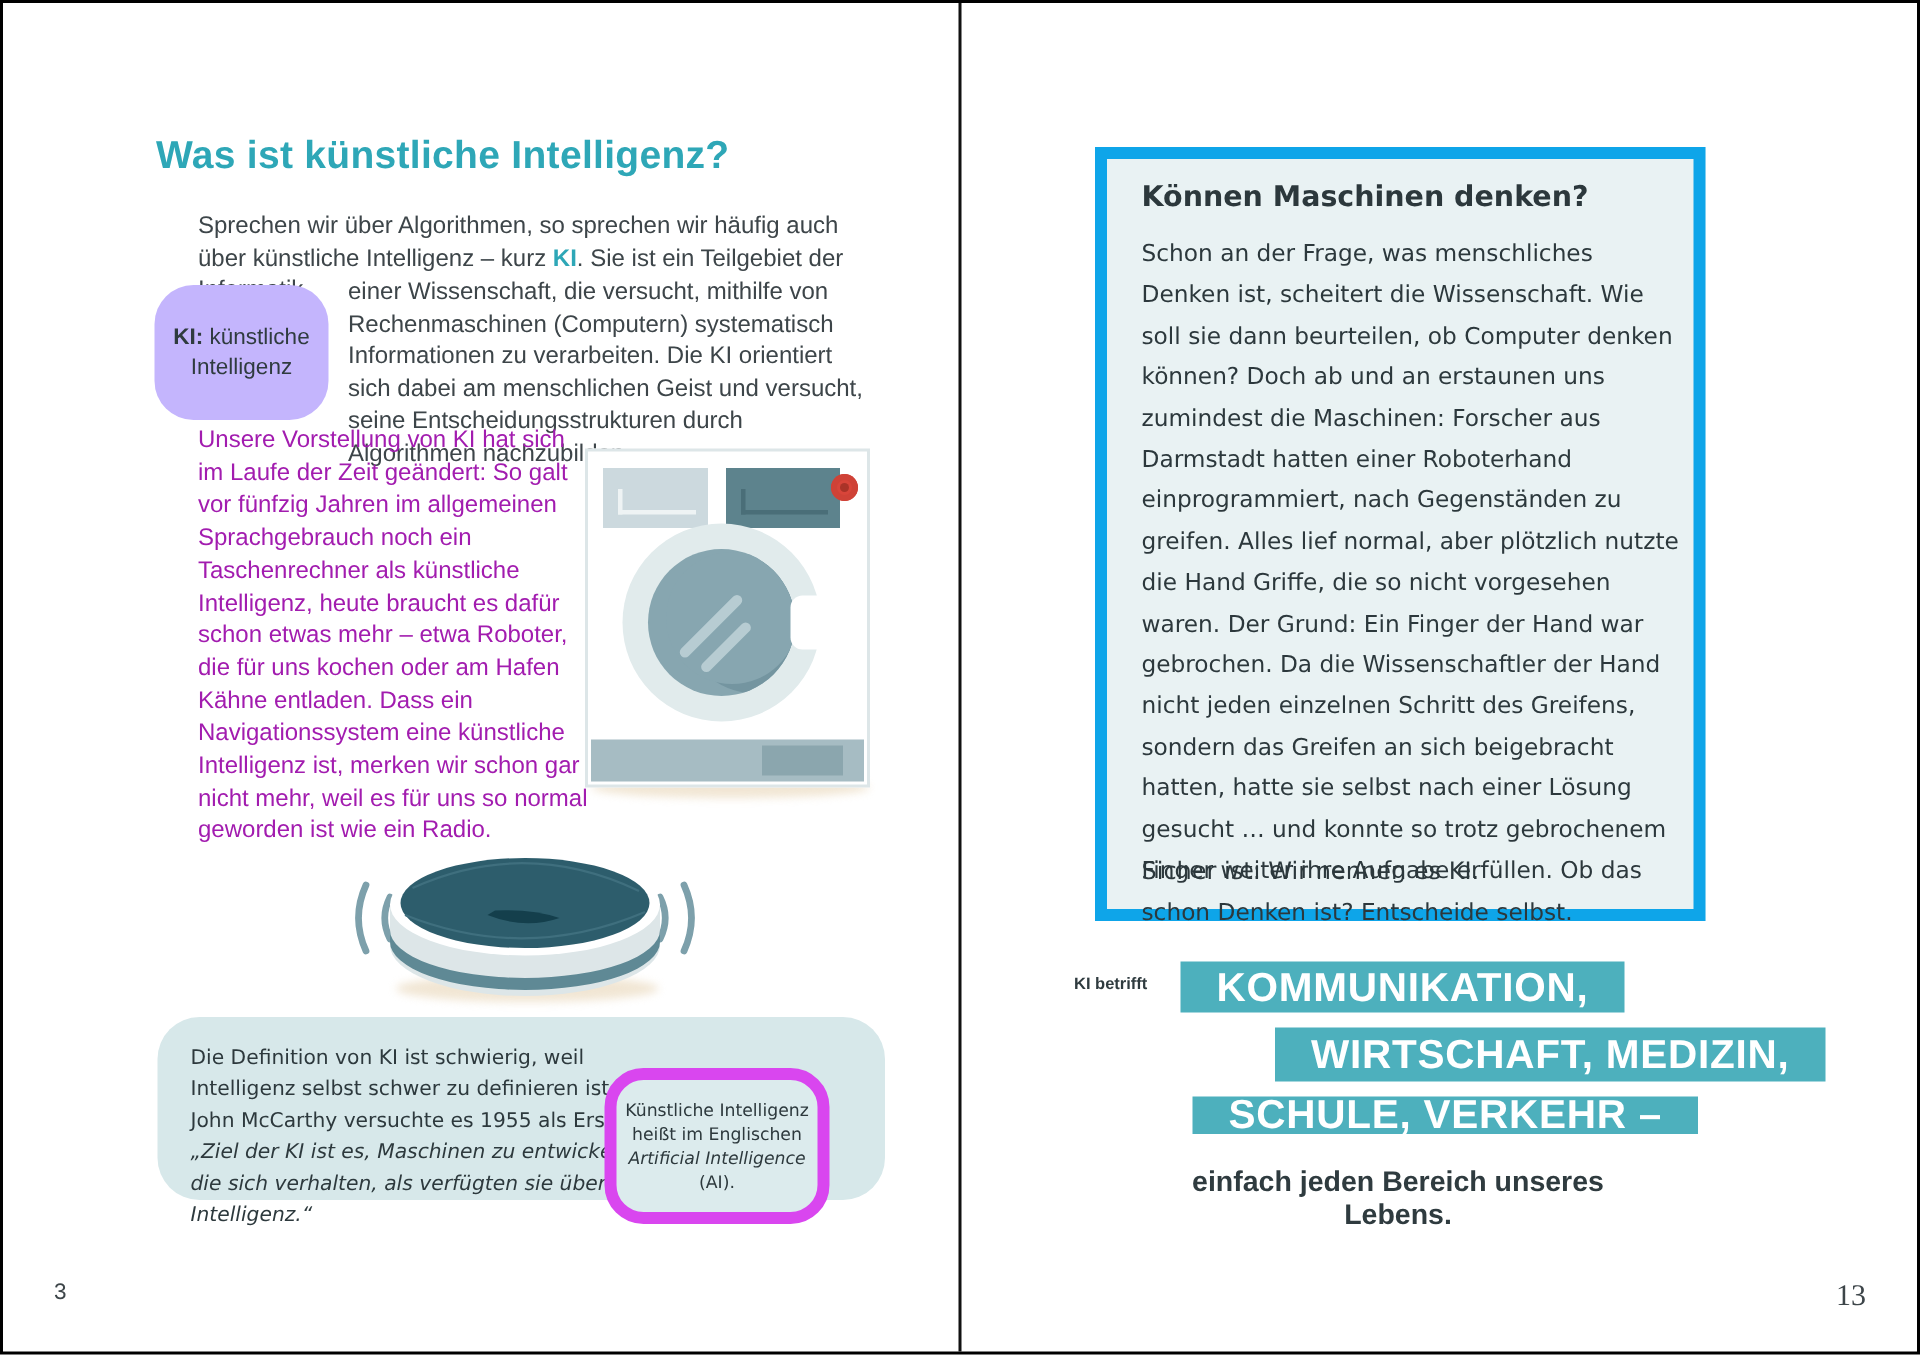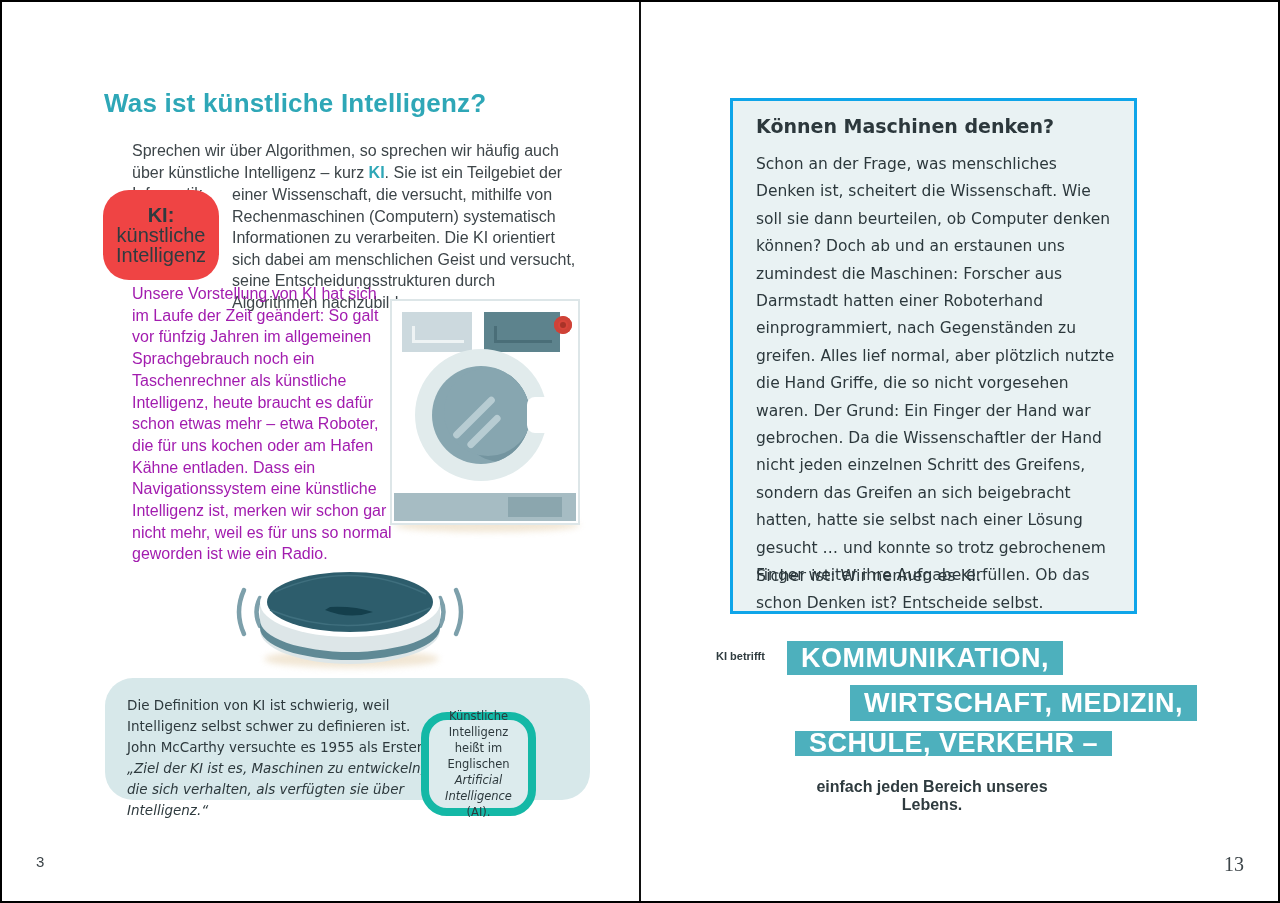--- a/index.html
+++ b/index.html
@@ -22,23 +22,23 @@
     position:absolute;left:130px;top:138px;width:448px;
     font-size:16px;line-height:21.5px;color:#3d4549;
   }
   .ki-inline{color:#2ea7b7;font-weight:bold;}
   .intro-b{
     position:absolute;left:230px;top:182px;width:352px;
     font-size:16px;line-height:21.5px;color:#3d4549;
   }
   .ki-box{
     position:absolute;left:101px;top:188px;width:116px;height:90px;
-    background:#ef4444;border-radius:26px;
+    background:#c4b5fd;border-radius:26px;
     display:flex;align-items:center;justify-content:center;text-align:center;
-    font-size:20px;line-height:20px;color:#2f3b3f;padding:4px;box-sizing:border-box;
+    font-size:15px;line-height:20px;color:#2f3b3f;padding:4px;box-sizing:border-box;
   }
   .history{
     position:absolute;left:130px;top:281px;width:262px;
     font-size:16px;line-height:21.7px;color:#a21caf;
   }
 
   
   .machine{
     position:absolute;left:388px;top:297px;width:190px;height:226px;
     background:#fff;border:2px solid #dde6e8;box-sizing:border-box;
@@ -72,61 +72,61 @@
   
   .def-box{
     position:absolute;left:103px;top:676px;width:485px;height:122px;
     background:#d7e8ea;border-radius:28px;
   }
   .def-text{
     position:absolute;left:22px;top:17px;width:300px;
     font-family:"DejaVu Sans",sans-serif;font-size:13.5px;line-height:21px;color:#2d393d;
   }
   .ai-box{
-    position:absolute;left:419px;top:710px;width:115px;height:104px;
-    background:#dcebed;border:8px solid #14b8a6;border-radius:26px;box-sizing:border-box;
+    position:absolute;left:401px;top:710px;width:150px;height:104px;
+    background:#dcebed;border:8px solid #d946ef;border-radius:26px;box-sizing:border-box;
     display:flex;align-items:center;justify-content:center;text-align:center;
     font-family:"DejaVu Sans",sans-serif;font-size:11.5px;line-height:16px;color:#2d393d;
     padding:4px;
   }
   .pageno{position:absolute;font-size:15px;color:#3d4549;}
   .pageno-left{left:34px;top:851px;}
   .pageno-right{right:34px;top:851px;font-family:"Liberation Serif",serif;font-size:20px;}
 
   
   .think-box{
     position:absolute;left:89px;top:96px;width:407px;height:516px;
-    background:#e9f2f3;border:3px solid #0ea5e9;box-sizing:border-box;
+    background:#e9f2f3;border:8px solid #0ea5e9;box-sizing:border-box;
   }
   .tb-head{
     position:absolute;left:23px;top:14px;width:360px;
     font-family:"DejaVu Sans",sans-serif;font-size:19px;font-weight:bold;color:#2c383c;
   }
   .tb-body{
     position:absolute;left:23px;top:50px;width:362px;
     font-family:"DejaVu Sans",sans-serif;font-size:15.5px;line-height:27.4px;color:#2c383c;
   }
   .tb-conclusion{
     position:absolute;left:23px;top:465px;width:362px;
     font-family:"DejaVu Sans",sans-serif;font-size:16px;color:#2c383c;
   }
   .betrifft-label{
     position:absolute;left:75px;top:648px;font-size:11px;font-weight:bold;color:#2f3b3f;
   }
   .bar{
     position:absolute;background:#4db0bd;color:#ffffff;font-weight:bold;
-    font-size:27px;letter-spacing:.5px;padding:0 14px;white-space:nowrap;
+    font-size:27px;letter-spacing:.5px;padding:0 24px;white-space:nowrap;
     display:flex;align-items:center;
   }
   .bar1{left:146px;top:639px;height:34px;}
   .bar2{left:209px;top:683px;height:36px;}
   .bar3{left:154px;top:729px;height:25px;}
   .betrifft-caption{
     position:absolute;left:146px;top:776px;width:290px;text-align:center;
-    font-size:16px;font-weight:bold;color:#2f3b3f;
+    font-size:19px;font-weight:bold;color:#2f3b3f;
   }
 </style>
 </head>
 <body>
 
 <div class="spread">
 
   <div class="page page-left">
 
     <div class="headline">Was ist künstliche Intelligenz?</div>

